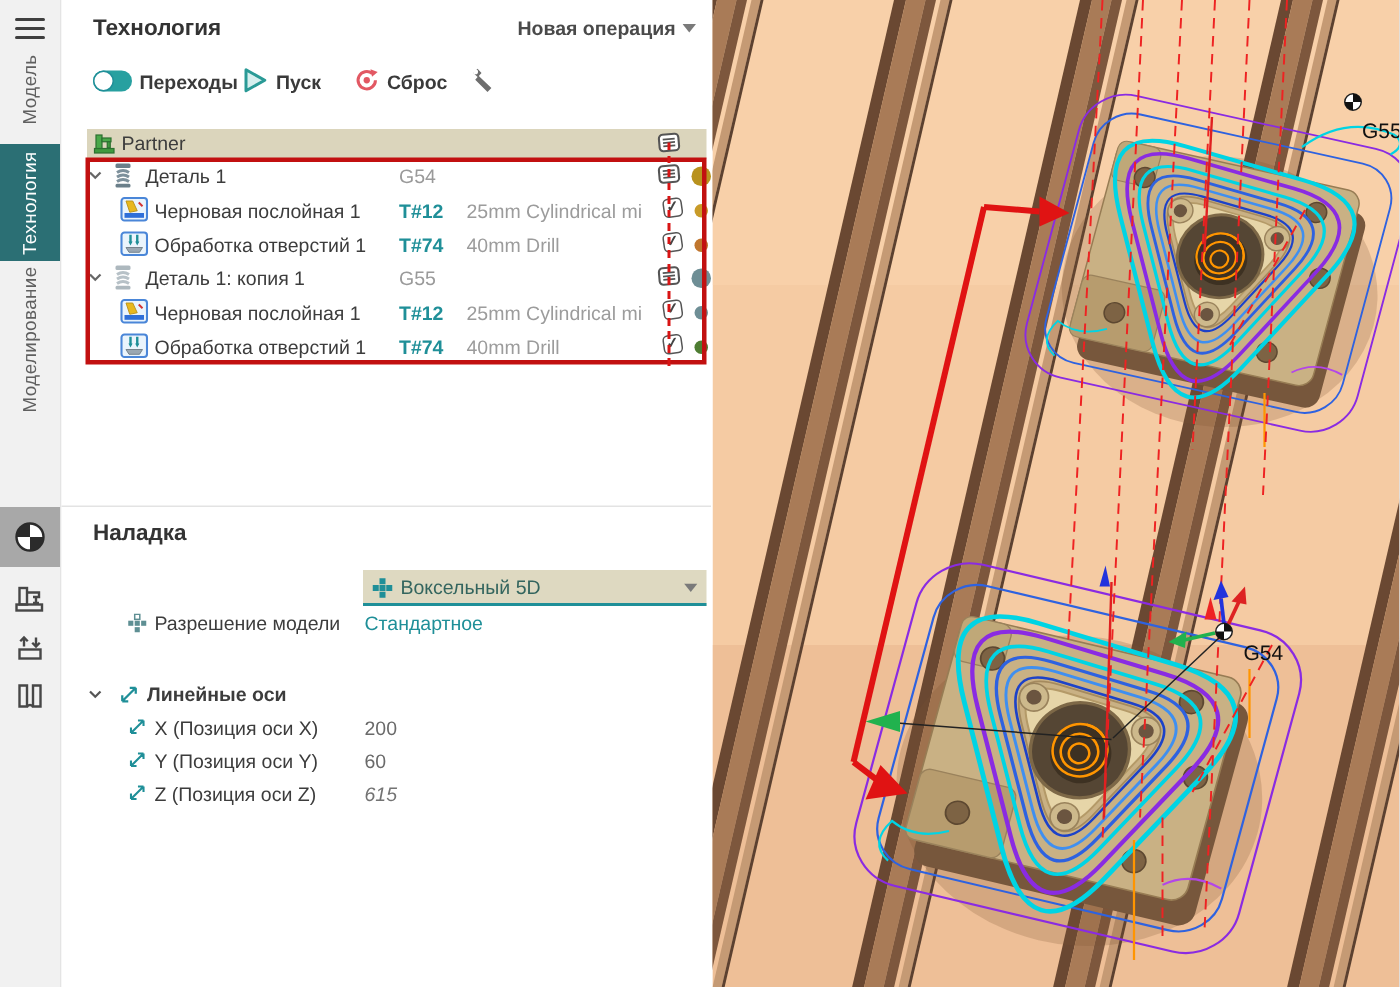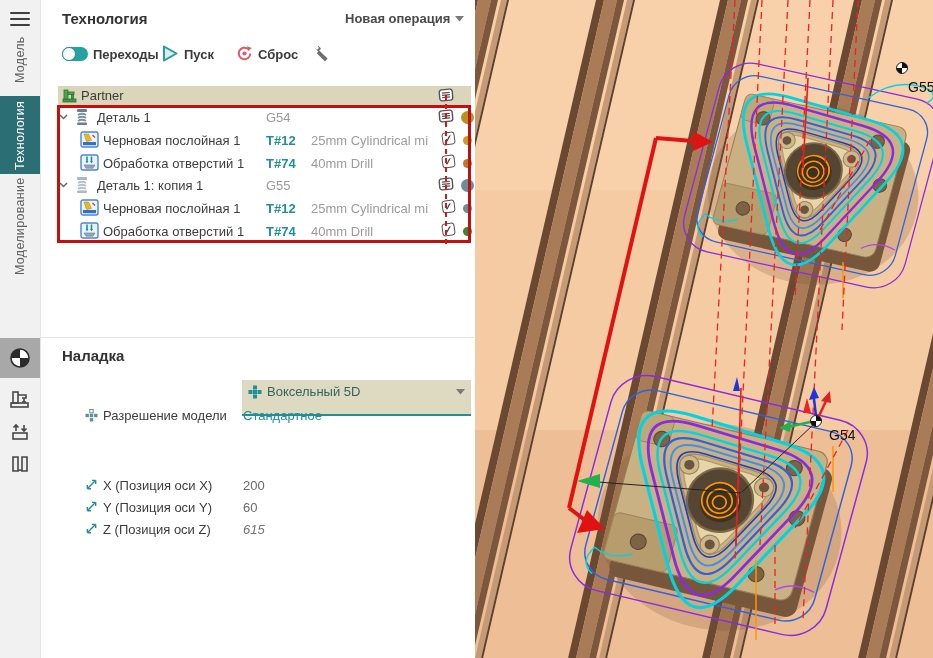--- a/index.html
+++ b/index.html
@@ -33,21 +33,21 @@
   .c2{position:absolute;left:225px;top:4px;color:#9a9a9a;}
   .c2t{position:absolute;left:225px;top:4px;color:#1f8f98;font-weight:600;}
   .c3{position:absolute;left:270px;top:4px;color:#9c9c9c;max-width:126px;overflow:hidden;white-space:nowrap;}
   .dot{position:absolute;border-radius:50%;}
   .cbx{position:absolute;left:401px;top:3px;width:13px;height:13px;border:1.6px solid #555;border-radius:3.5px;
        transform:rotate(-8deg);font-size:10px;line-height:12px;text-align:center;color:#444;box-sizing:border-box;font-weight:bold;}
   .nicon{position:absolute;left:397px;top:3px;}
   
   .sep{position:absolute;left:0;top:337px;width:433px;height:1px;background:#e3e3e3;}
   .mrow-l{position:absolute;left:17px;top:380px;width:181px;height:24px;background:#d8d2b6;}
-  .mrow-r{position:absolute;left:201px;top:380px;width:229px;height:36px;background:#ded9c1;border-bottom:2px solid #1f8f98;box-sizing:border-box;cursor:pointer;}
+  .mrow-r{position:absolute;left:201px;top:380px;width:229px;height:24px;background:#ded9c1;border-bottom:2px solid #1f8f98;box-sizing:border-box;cursor:pointer;}
   .srow-label{position:absolute;color:#3c3c3c;white-space:nowrap;}
   .teal{color:#1f8f98;}
   .gray{color:#8f8f8f;}
   .val{position:absolute;left:202px;white-space:nowrap;}
   
   #viewport{position:absolute;left:475px;top:0;width:458px;height:658px;}
   svg text{font-family:"Liberation Sans",sans-serif;}
 </style>
 </head>
 <body>
@@ -262,20 +262,29 @@
         <rect x="0.5" y="4.8" width="3.4" height="3.4" fill="#5e8f93"></rect>
           <rect x="4.8" y="4.8" width="3.4" height="3.4" fill="#5e8f93"></rect>
         <rect x="9.1" y="4.8" width="3.4" height="3.4" fill="#5e8f93"></rect>
           <rect x="4.8" y="9.1" width="3.4" height="3.4" fill="#5e8f93"></rect>
       </svg>
       <span class="srow-label" style="left:62px;top:4px;">Разрешение модели</span>
       <span class="val teal" style="top:4px;">Стандартное</span>
     </div>
 
 
+    <div class="abs" style="left:0;top:452px;width:433px;height:22px;">
+      <svg class="abs" style="left:18px;top:8px;" width="9" height="6" viewBox="0 0 9 6">
+          <path d="M1,1 L4.5,4.5 L8,1" fill="none" stroke="#555" stroke-width="1.5"></path>
+        </svg>
+      <svg class="abs" style="left:38px;top:4px;" width="14" height="14" viewBox="0 0 14 14">
+        <path d="M2.5,11.5 L11.5,2.5 M2.5,11.5 v-4 M2.5,11.5 h4 M11.5,2.5 h-4 M11.5,2.5 v4" fill="none" stroke="#1f8f98" stroke-width="1.5"></path>
+      </svg>
+      <span class="srow-label" style="left:57px;top:3px;font-weight:bold;">Линейные оси</span>
+    </div>
 
     <div class="abs" style="left:0;top:474px;width:433px;height:22px;">
       <svg class="abs" style="left:44px;top:4px;" width="13" height="13" viewBox="0 0 14 14">
         <path d="M2.5,11.5 L11.5,2.5 M2.5,11.5 v-4 M2.5,11.5 h4 M11.5,2.5 h-4 M11.5,2.5 v4" fill="none" stroke="#1f8f98" stroke-width="1.5"></path>
       </svg>
       <span class="srow-label" style="left:62px;top:4px;">X (Позиция оси X)</span>
       <span class="val" style="top:4px;color:#6a6a6a;">200</span>
     </div>
     <div class="abs" style="left:0;top:496px;width:433px;height:22px;">
       <svg class="abs" style="left:44px;top:4px;" width="13" height="13" viewBox="0 0 14 14">

